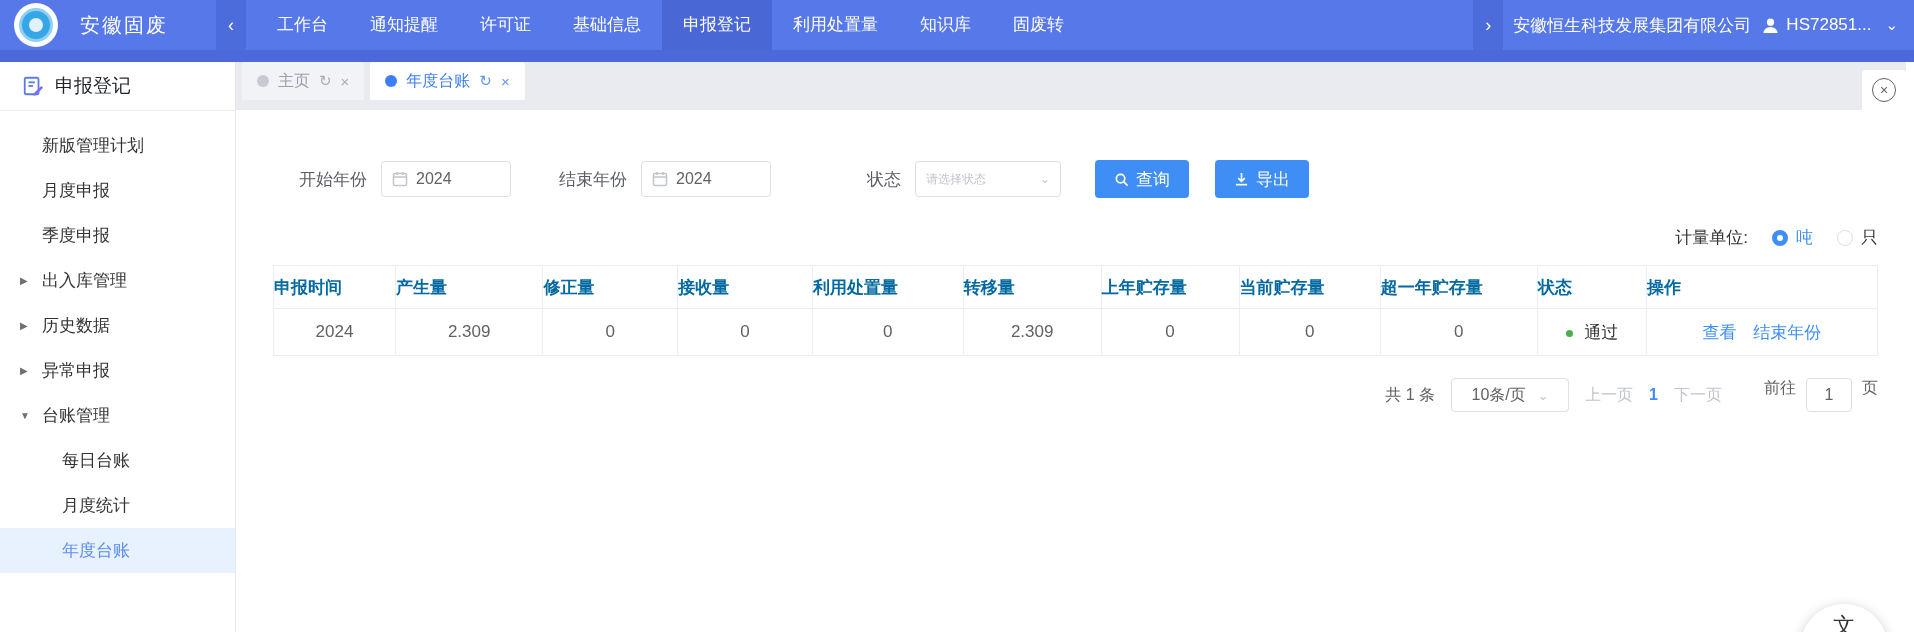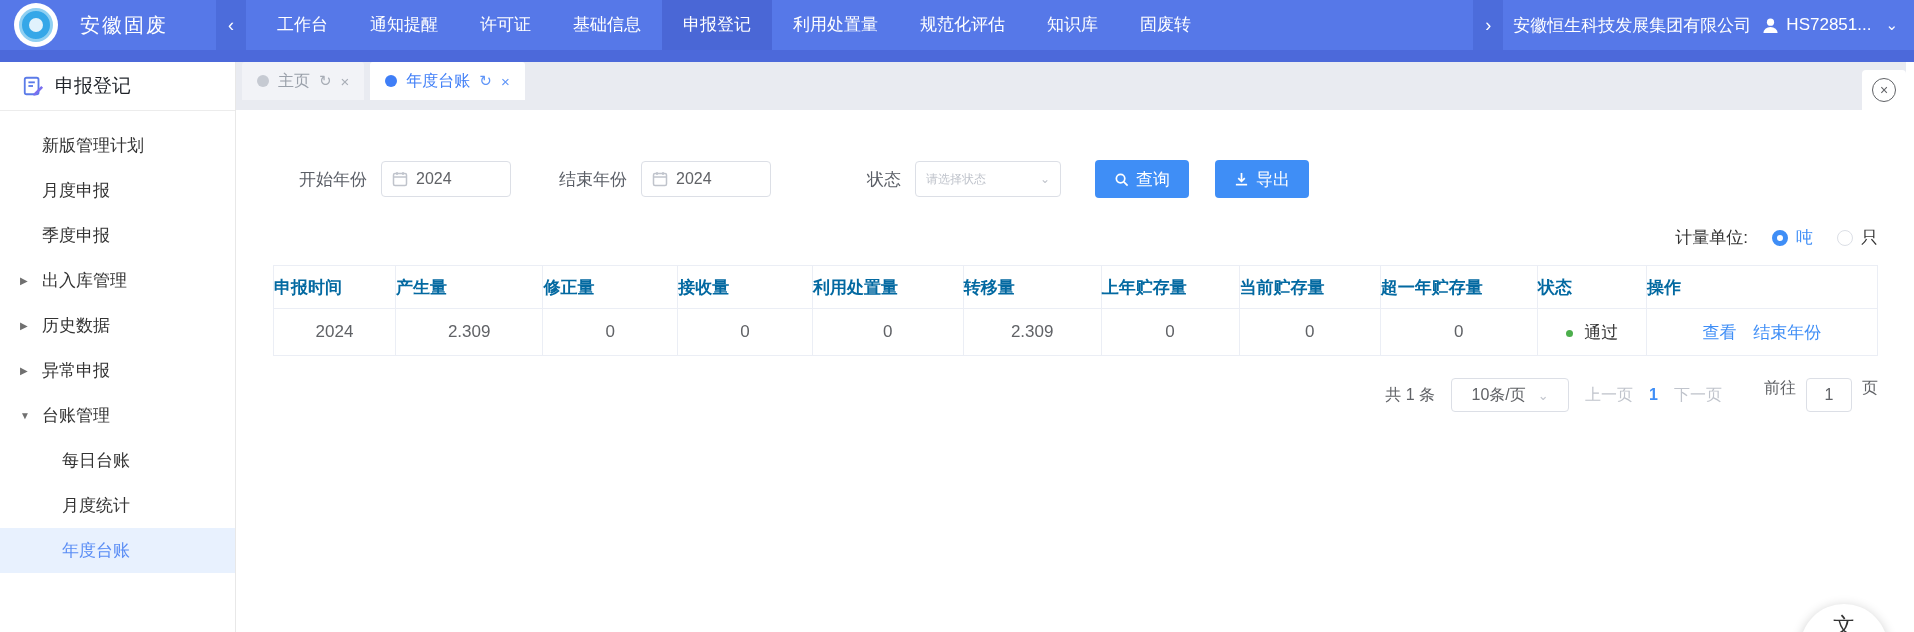--- a/index.html
+++ b/index.html
@@ -122,21 +122,20 @@
     <div class="nav-collapse">
       <span>‹</span>
     </div>
     <div class="nav">
       <div class="nav-item">工作台</div>
       <div class="nav-item">通知提醒</div>
       <div class="nav-item">许可证</div>
       <div class="nav-item">基础信息</div>
       <div class="nav-item active">申报登记</div>
       <div class="nav-item">利用处置量</div>
-      <div class="nav-item">规范化评估</div>
       <div class="nav-item">知识库</div>
       <div class="nav-item clipped">固废转</div>
     </div>
     <div class="topbar-right">
       <div class="nav-scroll">
         <span>›</span>
       </div>
       <div class="company">安徽恒生科技发展集团有限公司</div>
       <div class="user">
         <svg class="icon-svg" width="19" height="19" viewBox="0 0 20 20">

